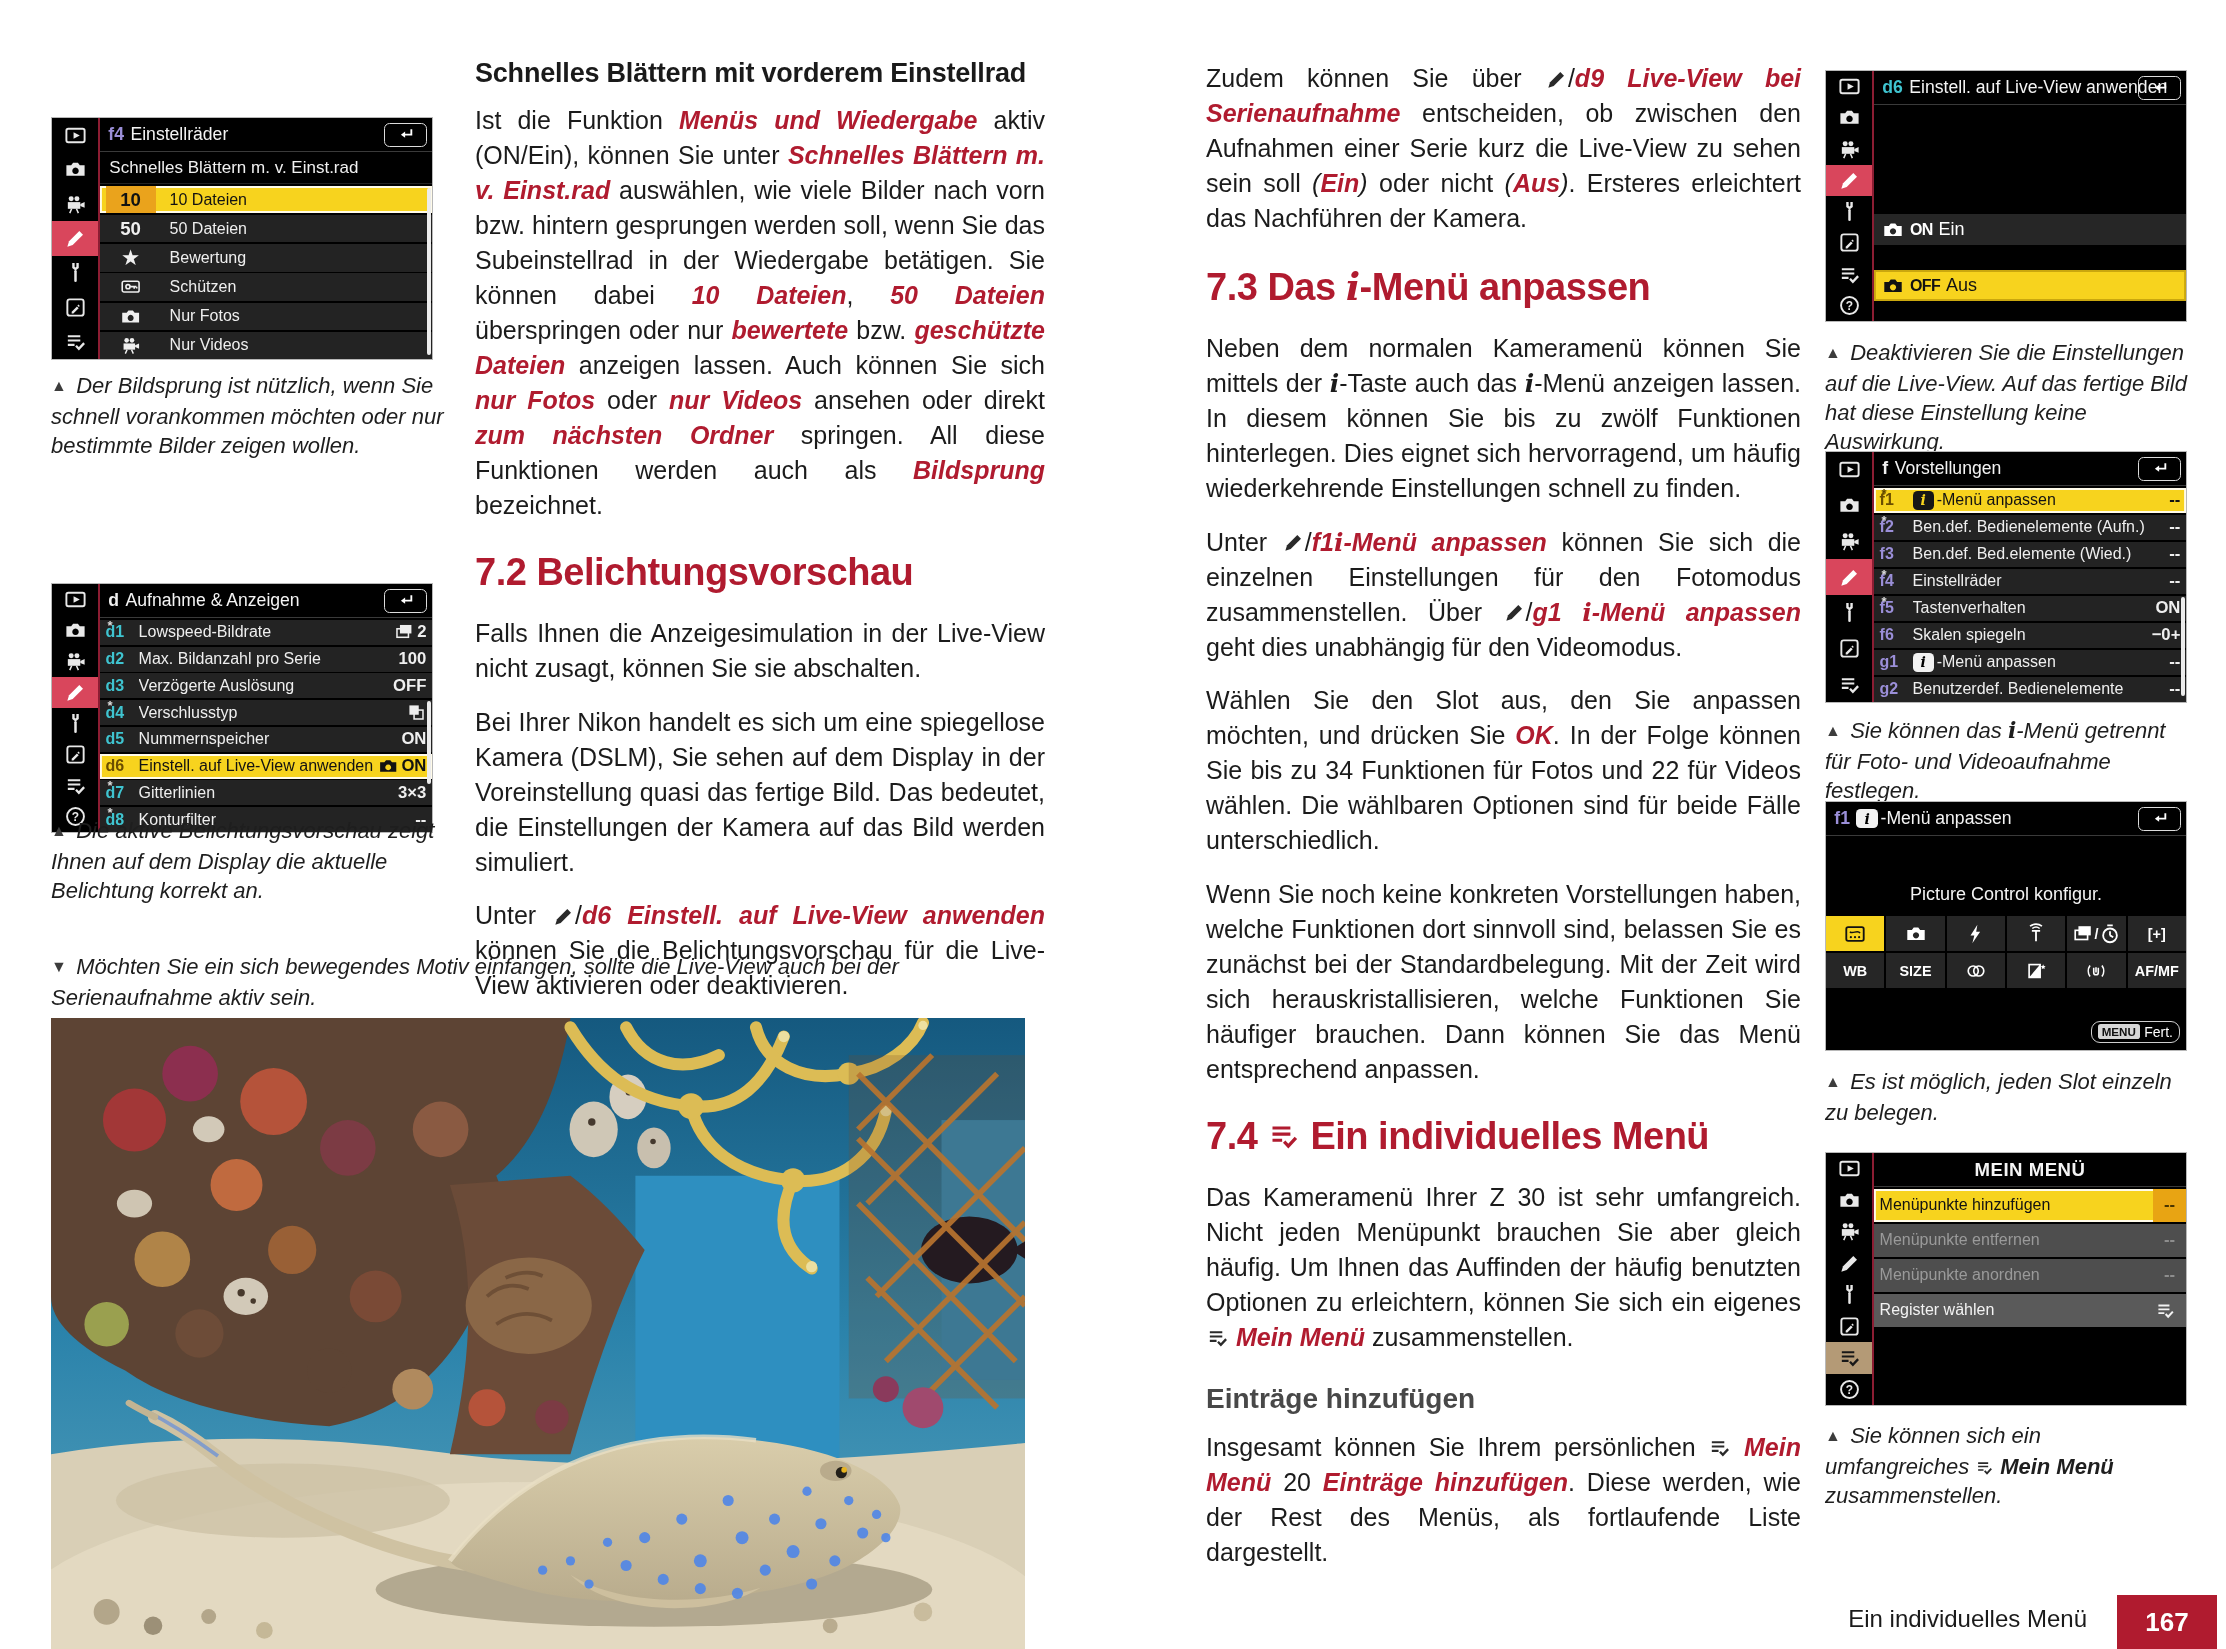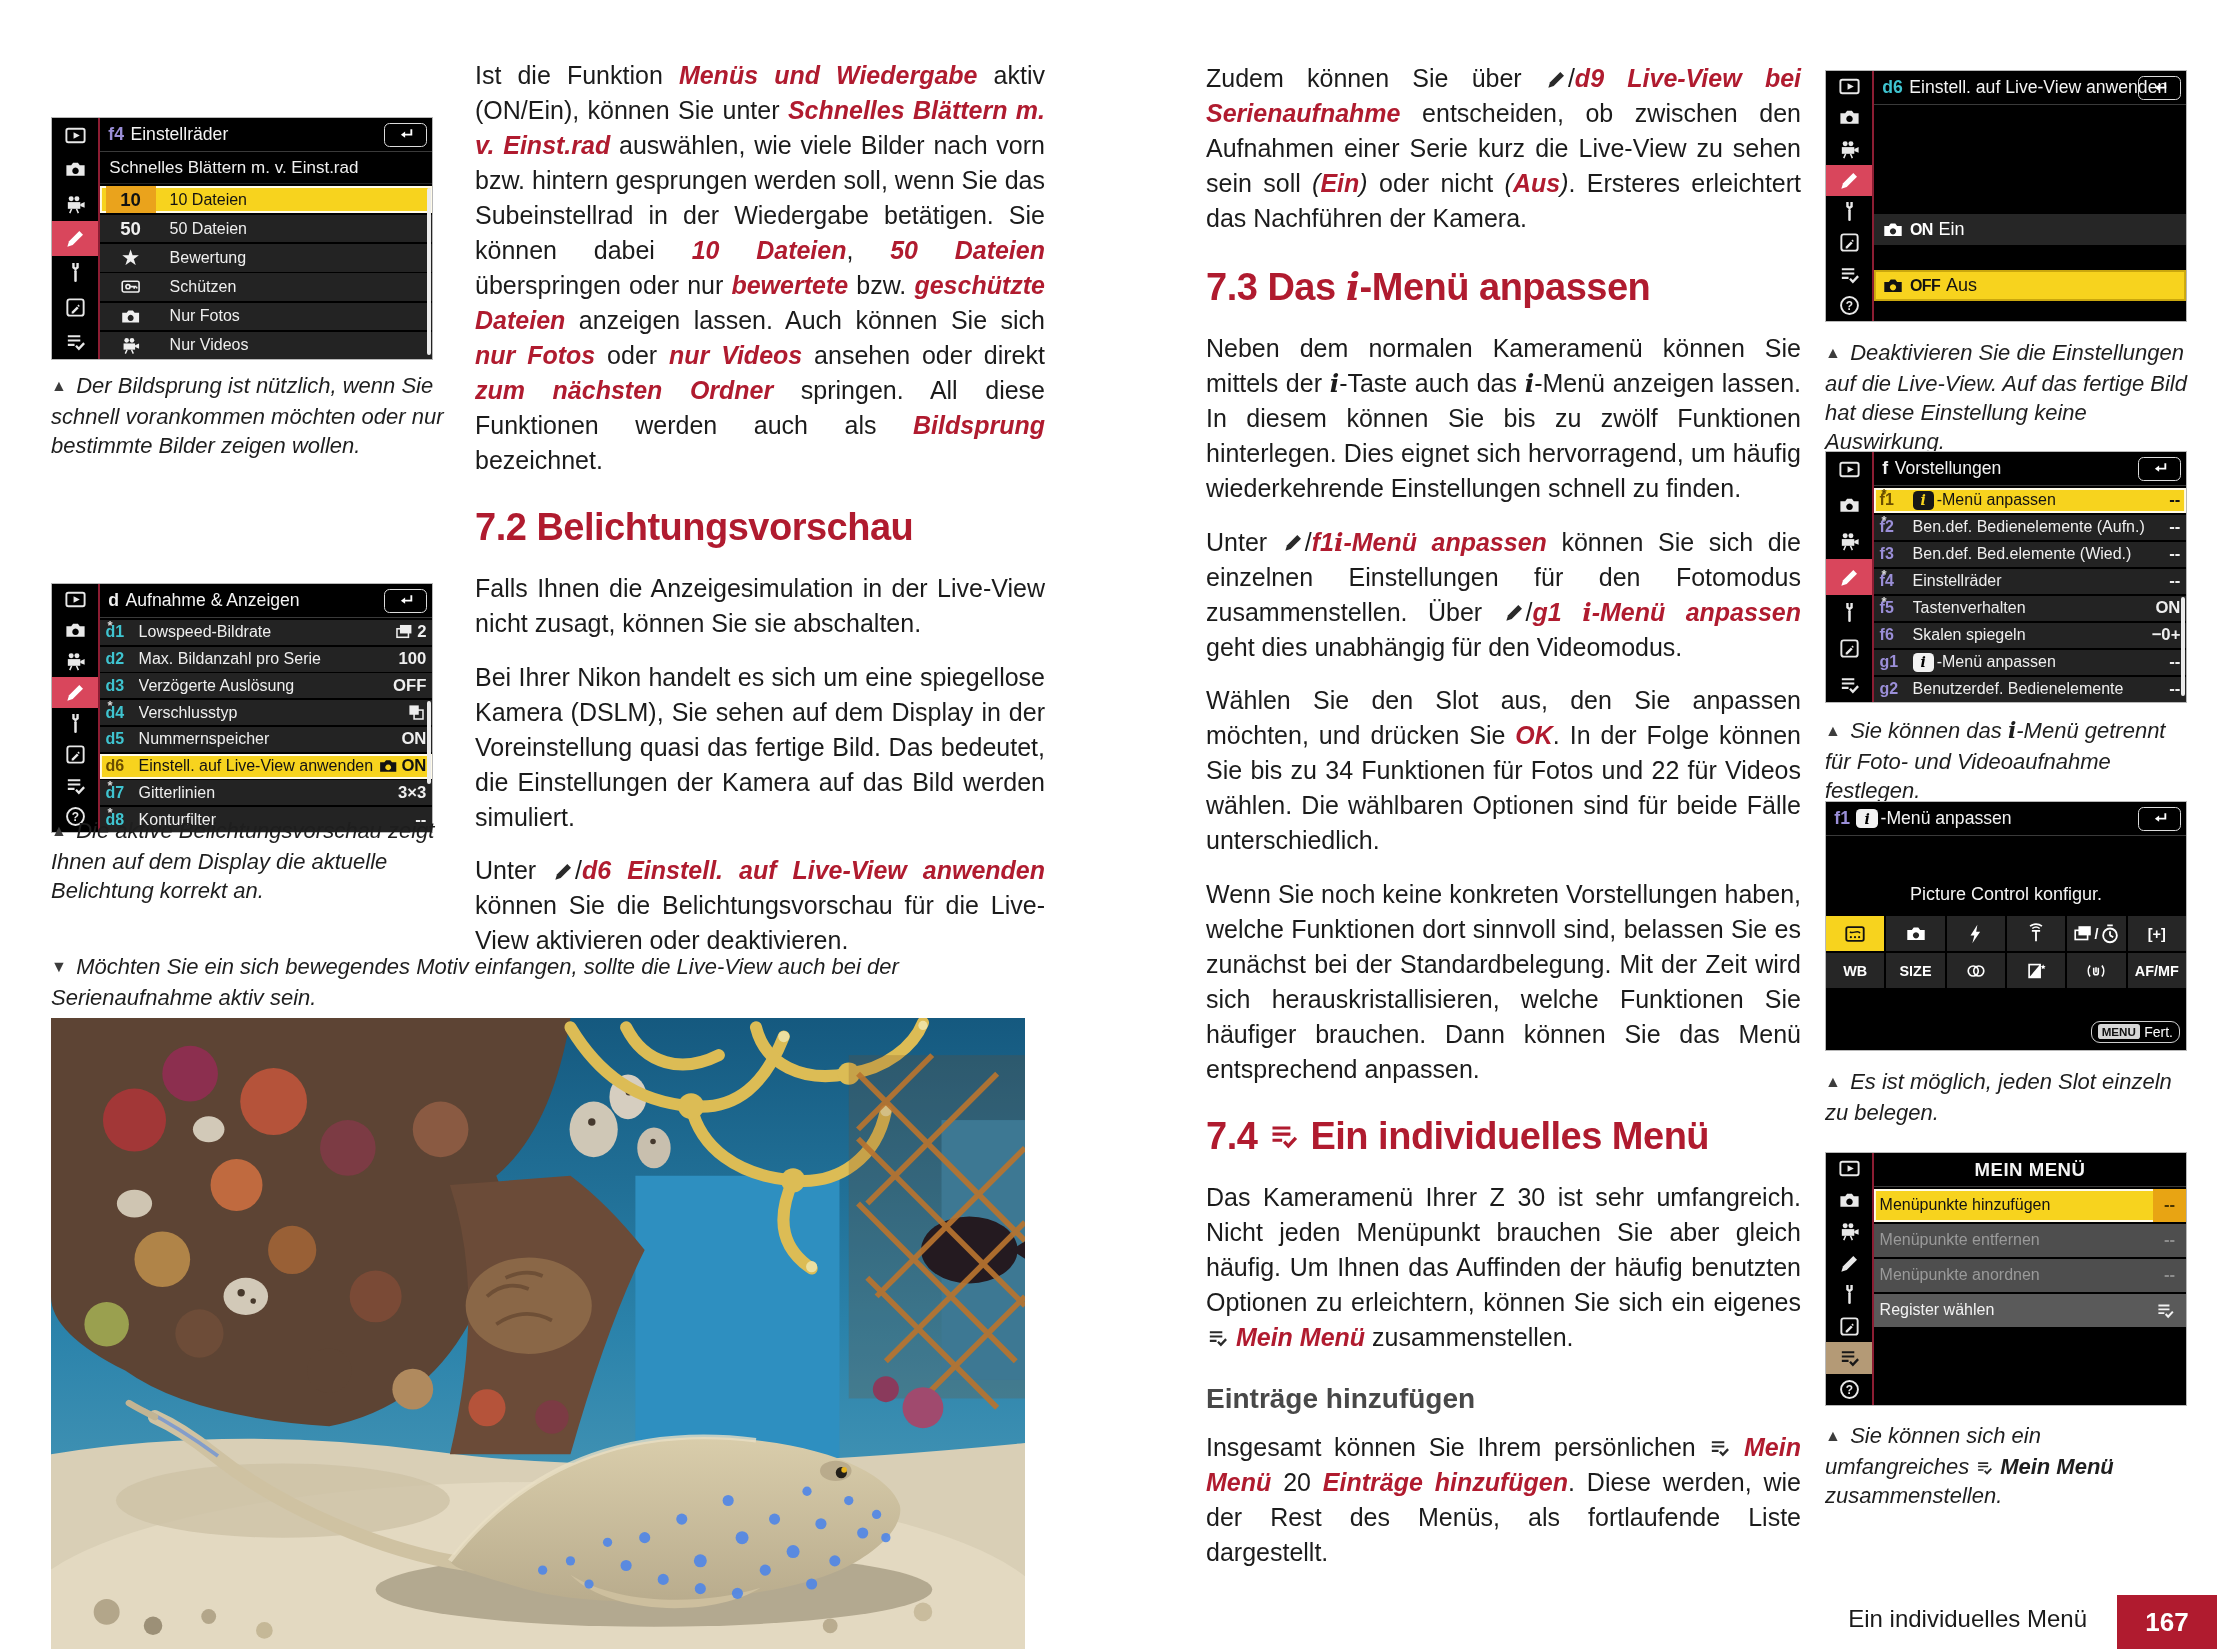--- a/index.html
+++ b/index.html
@@ -529,20 +529,21 @@
       <circle cx="60" cy="640" r="14" fill="#b3a68a"></circle>
         <circle cx="110" cy="655" r="10" fill="#9c9077"></circle>
       <circle cx="170" cy="645" r="8" fill="#b3a68a"></circle>
         <circle cx="230" cy="660" r="9" fill="#c5b897"></circle>
       <circle cx="840" cy="655" r="8" fill="#b9ac8f"></circle>
         <circle cx="940" cy="640" r="10" fill="#c9bc9d"></circle>
     </svg>
   </div>
 
   <div class="col" id="mid-col">
+      <h3 class="h3"><span>Schnelles Blättern mit vorderem Einstellrad</span></h3>
       <p class="p"><span>Ist die Funktion </span><span class="seg-r">Menüs und Wiedergabe</span><span> aktiv (ON/Ein), können Sie unter </span><span class="seg-r">Schnelles Blättern m. v. Einst.rad</span><span> auswählen, wie viele Bilder nach vorn bzw. hintern gesprungen werden soll, wenn Sie das Subeinstellrad in der Wiedergabe betätigen. Sie können dabei </span><span class="seg-r">10 Dateien</span><span>, </span><span class="seg-r">50 Dateien</span><span> überspringen oder nur </span><span class="seg-r">bewertete</span><span> bzw. </span><span class="seg-r">geschützte Dateien</span><span> anzeigen lassen. Auch können Sie sich </span><span class="seg-r">nur Fotos</span><span> oder </span><span class="seg-r">nur Videos</span><span> ansehen oder direkt </span><span class="seg-r">zum nächsten Ordner</span><span> springen. All diese Funktionen werden auch als </span><span class="seg-r">Bildsprung</span><span> bezeichnet.</span></p>
       <h2 class="h2"><span>7.2  Belichtungsvorschau</span></h2>
       <p class="p"><span>Falls Ihnen die Anzeigesimulation in der Live-View nicht zusagt, können Sie sie abschalten.</span></p>
       <p class="p"><span>Bei Ihrer Nikon handelt es sich um eine spiegellose Kamera (DSLM), Sie sehen auf dem Display in der Voreinstellung quasi das fertige Bild. Das bedeutet, die Einstellungen der Kamera auf das Bild werden simuliert.</span></p>
       <p class="p"><span>Unter </span><span class="ic txtic"><svg viewBox="0 0 24 24">
             <path fill="currentColor" d="M3.5 20.5l1.8-5.6L16 4.2l3.8 3.8L9.1 18.7z"></path>
           </svg></span><span>/</span><span class="seg-r">d6 Einstell. auf Live-View anwenden</span><span> können Sie die Belichtungsvorschau für die Live-View aktivieren oder deaktivieren.</span></p>
     </div>
   <div class="col" id="right-col">
       <p class="p"><span>Zudem können Sie über </span><span class="ic txtic"><svg viewBox="0 0 24 24">

